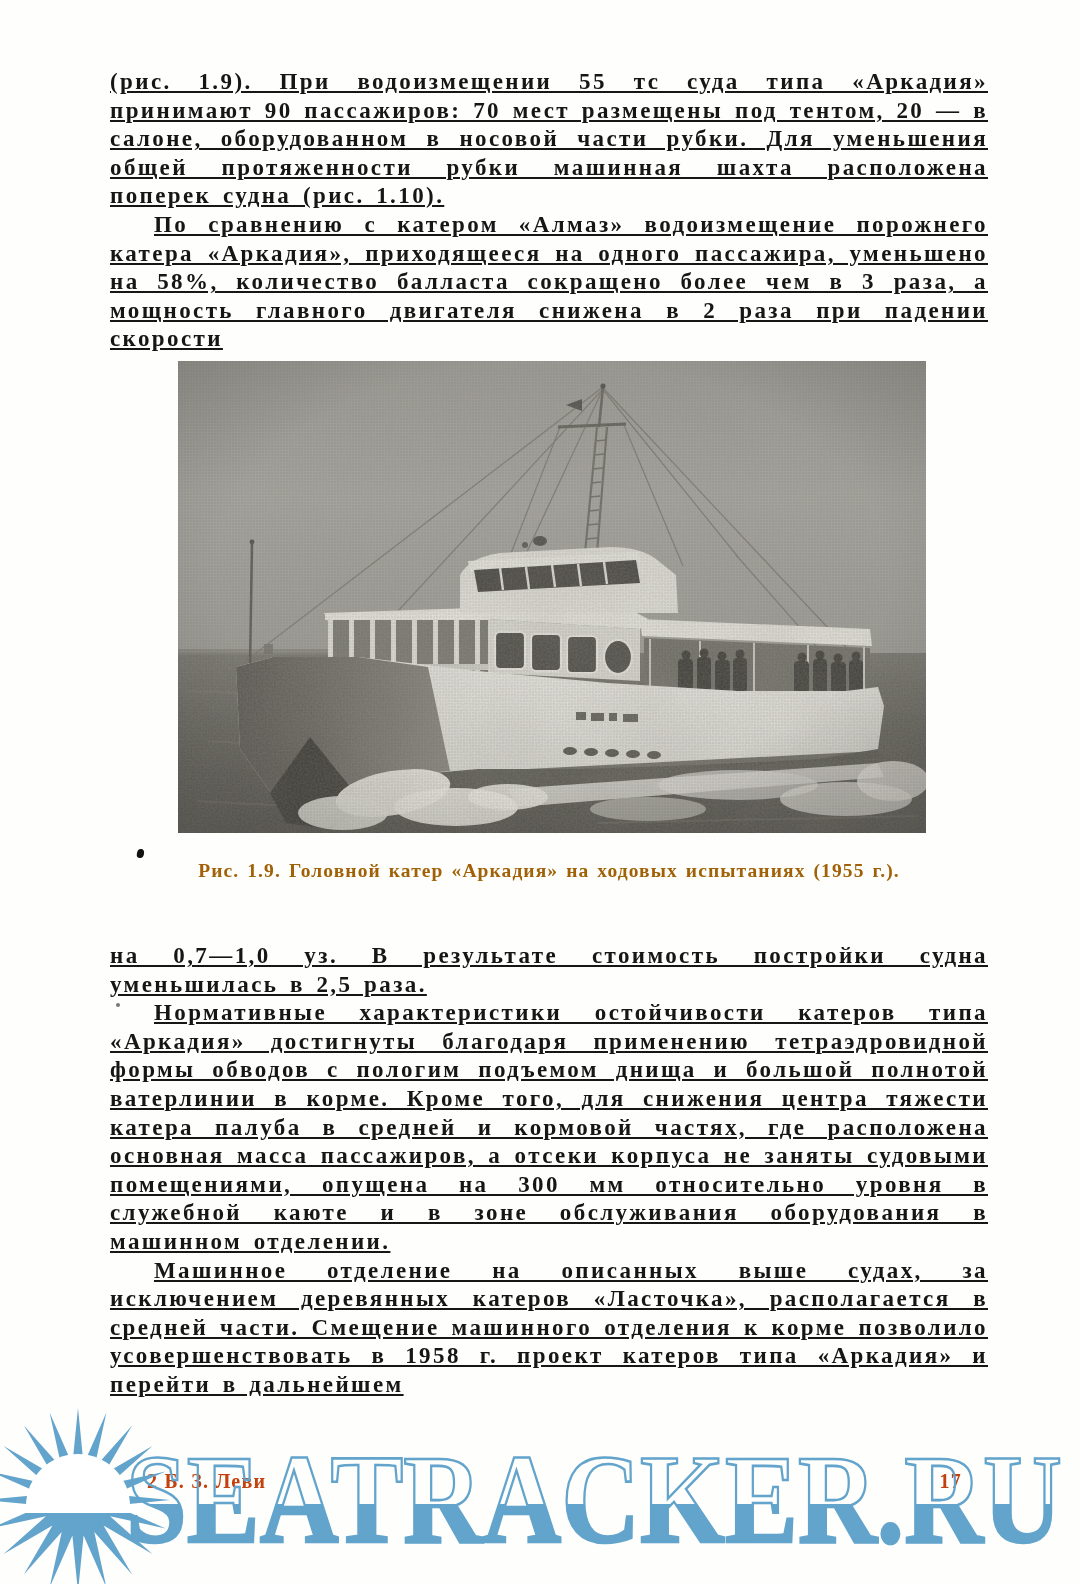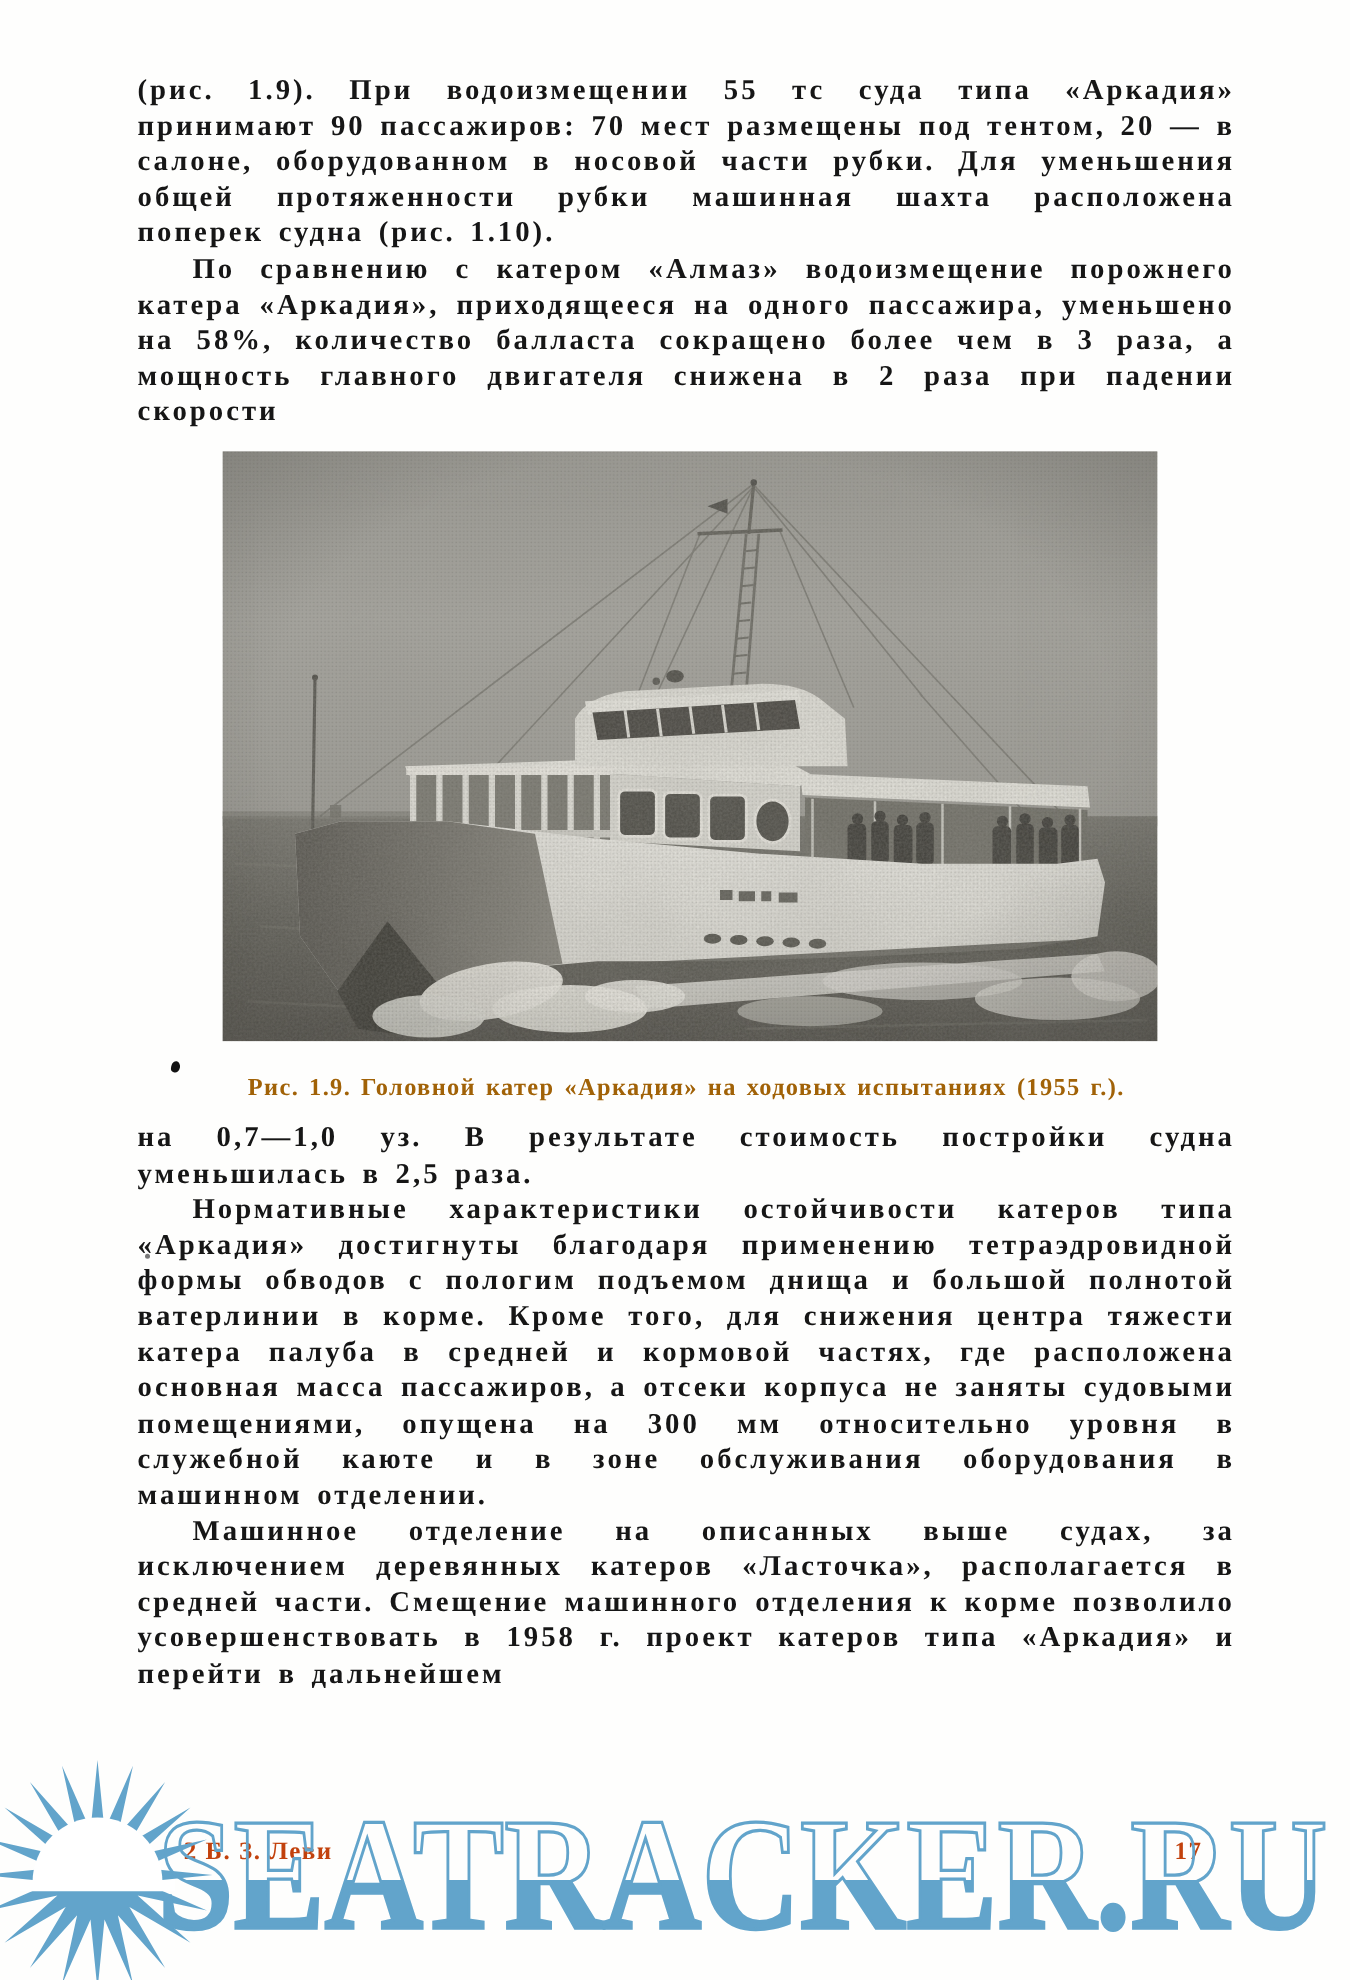--- a/index.html
+++ b/index.html
@@ -9,22 +9,22 @@
     font-family:"Liberation Serif","DejaVu Serif",serif;
   }
   .page{position:absolute;inset:0;}
   .bodytext{
     position:absolute;left:110px;width:878px;
     font-size:23px;line-height:28.6px;font-weight:700;color:#161616;
     text-align:justify;letter-spacing:2.4px;word-spacing:3.5px;
   }
   .bodytext p{margin:0;}
   .bodytext p.indent{text-indent:44px;}
-  #text-top{top:58px;}
-  #text-bottom{top:896px;}
+  #text-top{top:68px;text-decoration:underline;}
+  #text-bottom{top:942px;text-decoration:underline;}
   .figure{position:absolute;left:110px;top:361px;width:878px;margin:0;}
   .photo-wrap{margin-left:68px;width:748px;height:472px;position:relative;}
   .photo-wrap svg{display:block;}
   figcaption{
     margin-top:27px;text-align:center;font-weight:700;color:#a16207;
     font-size:19.5px;letter-spacing:1.1px;word-spacing:2px;
   }
   .ink-dot{
     position:absolute;left:137px;top:849px;width:7px;height:9px;
     background:#121212;border-radius:50% 50% 50% 40%;transform:rotate(12deg);

